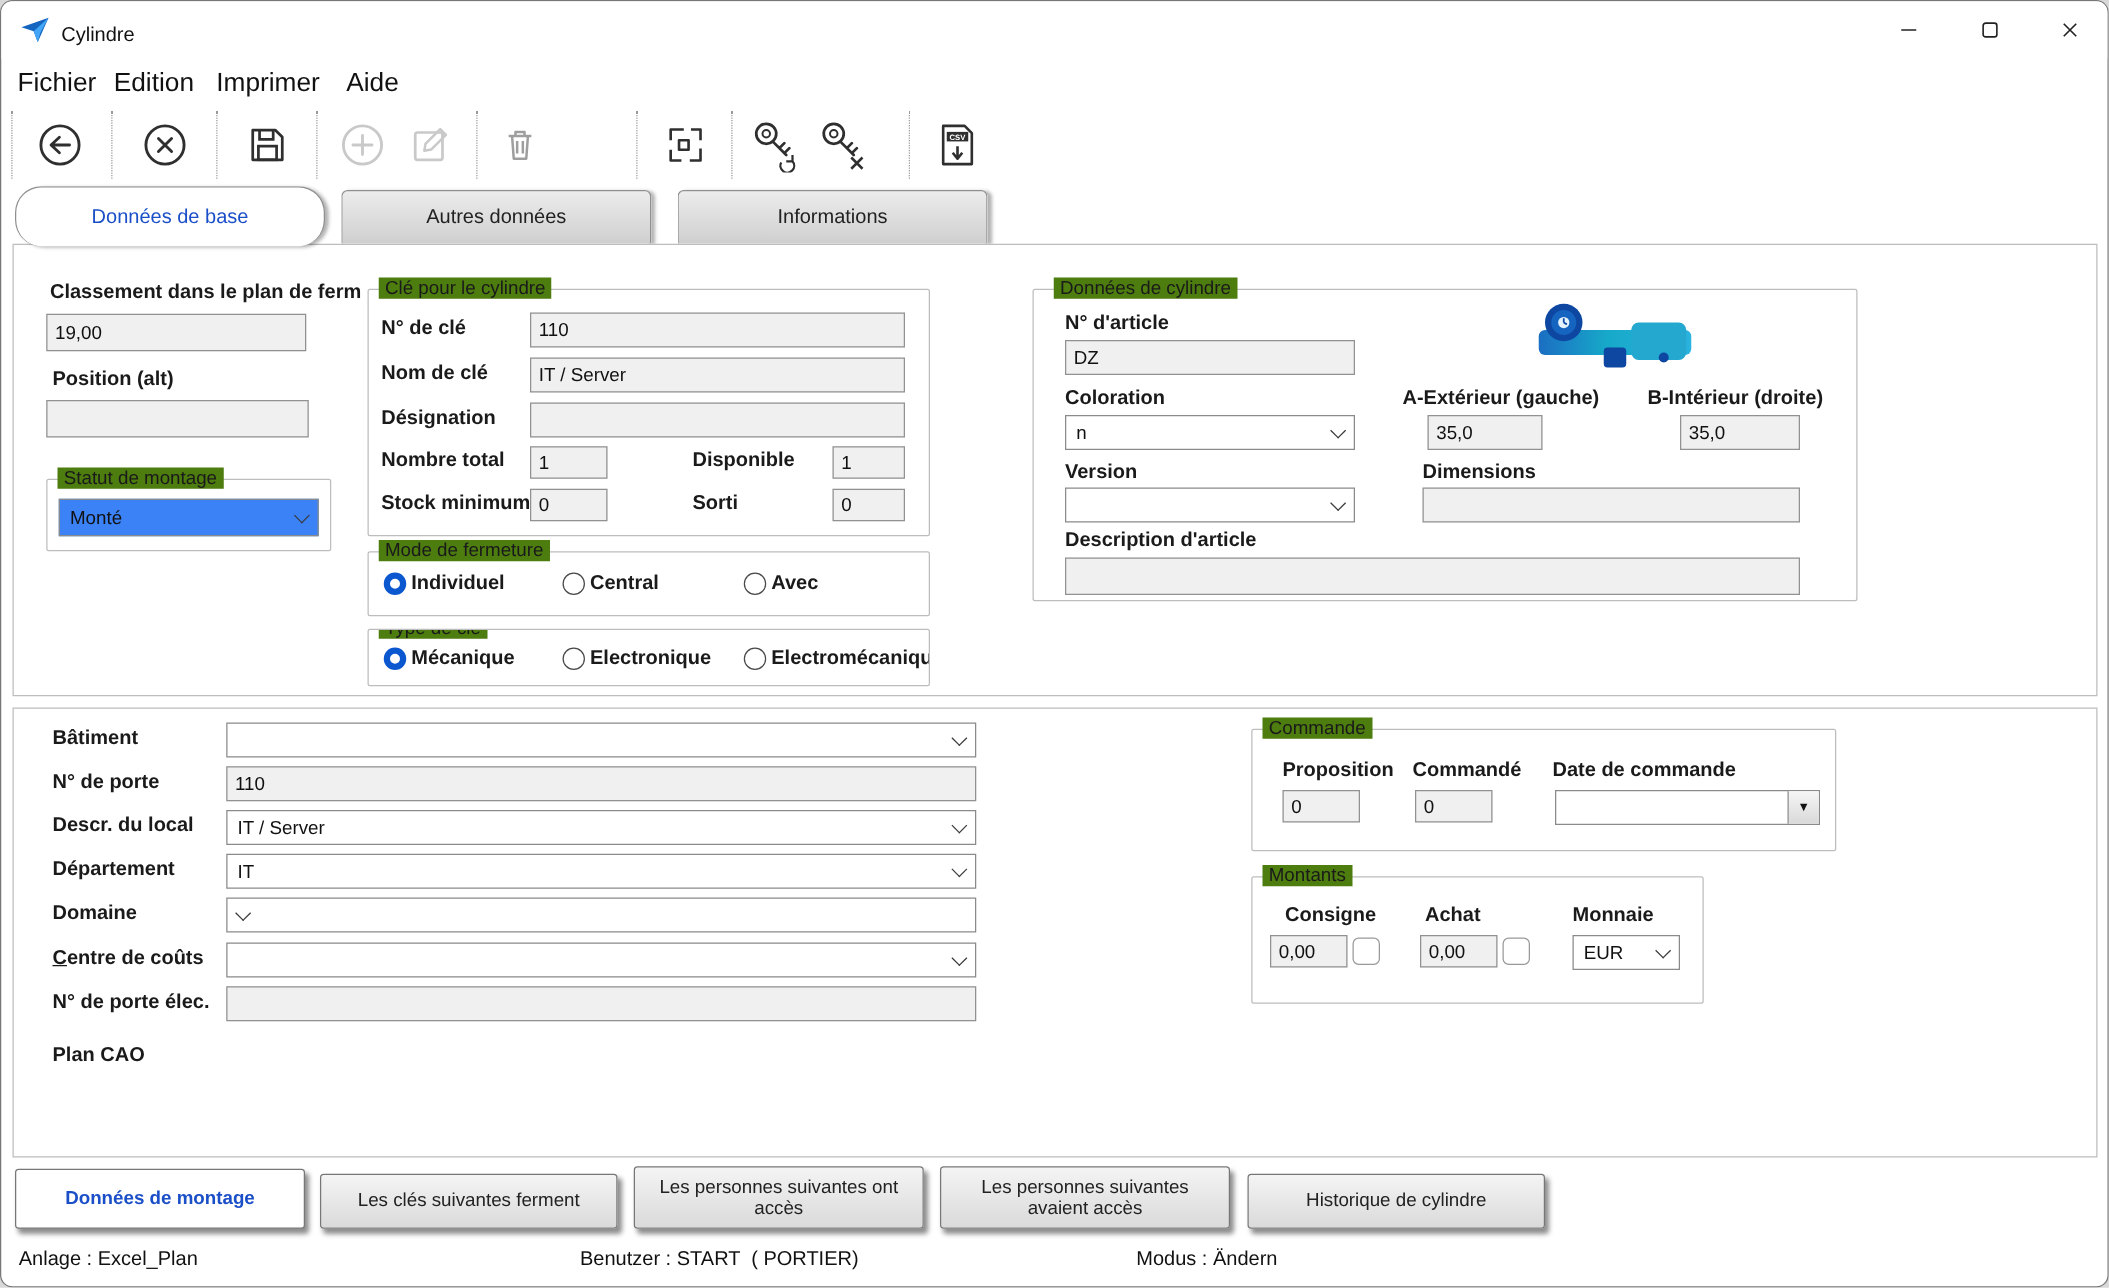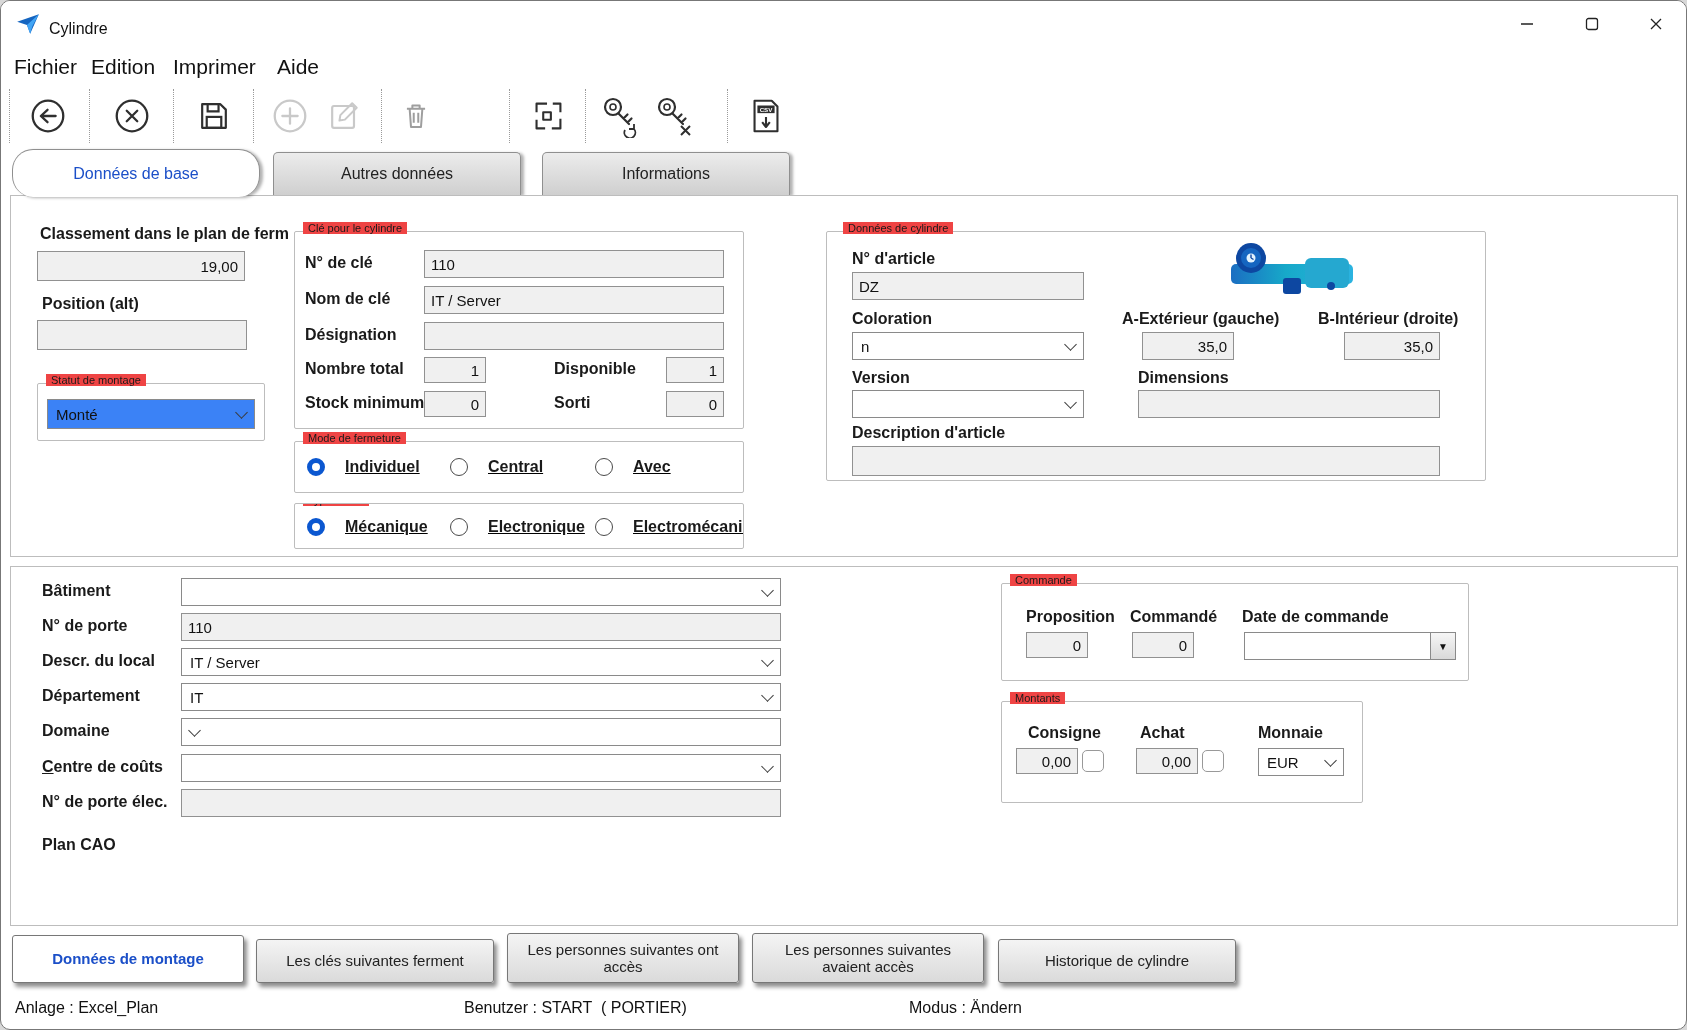--- a/index.html
+++ b/index.html
@@ -15,33 +15,33 @@
   .tsep{width:1px;height:54px;border-left:1px dotted #9a9a9a;flex:none;}
   .tab{position:absolute;display:flex;align-items:center;justify-content:center;font-size:16px;color:#222;
        background:linear-gradient(#ececec,#cfcfcf);border:1px solid #8f8f8f;border-bottom:none;
        border-radius:5px 5px 0 0;box-shadow:3px 1px 3px rgba(0,0,0,0.3);box-sizing:border-box;cursor:default;}
   .tab.active{background:#fff;color:#1b4fc8;z-index:4;border-radius:21px;}
   .panel{position:absolute;border:1px solid #bdbdbd;background:#fff;box-sizing:border-box;}
   .lbl{position:absolute;font-size:16px;font-weight:bold;color:#1a1a1a;white-space:nowrap;}
   .mnemo::first-letter{text-decoration:underline;}
   .field{position:absolute;background:#f0f0f0;border:1px solid #919191;font:15px "Liberation Sans",sans-serif;
          padding:0 6px;box-sizing:border-box;color:#111;}
-  .field.num{text-align:right;}
+  .field.num{}
   .combo{position:absolute;background:#fff;border:1px solid #8a8a8a;display:flex;align-items:center;
          padding:0 8px;box-sizing:border-box;cursor:default;}
   .combo.gray{background:#3b82f6;}
   .combo.nopr{padding-right:0;}
   .ctxt{flex:1;font-size:15px;color:#111;white-space:nowrap;overflow:hidden;}
   .chev{width:8px;height:8px;border-right:1.7px solid #3a3a3a;border-bottom:1.7px solid #3a3a3a;
         transform:rotate(45deg);margin-top:-3px;flex:none;}
   .dbtn{width:24px;align-self:stretch;background:linear-gradient(#f6f6f6,#d9d9d9);border-left:1px solid #8a8a8a;
         display:flex;align-items:center;justify-content:center;font-size:10px;color:#111;flex:none;}
   .groupbox{position:absolute;border:1px solid #bdbdbd;border-radius:2px;box-sizing:border-box;}
-  .legend{position:absolute;top:-10px;left:8px;background:#ef4444;padding:0 5px;font-size:11px;color:#1a1a1a;white-space:nowrap;}
-  .radio{position:absolute;display:flex;align-items:center;gap:20px;cursor:default;text-decoration:underline;}
+  .legend{position:absolute;top:-10px;left:8px;background:#4d7c0f;padding:0 5px;font-size:15px;color:#1a1a1a;white-space:nowrap;}
+  .radio{position:absolute;display:flex;align-items:center;gap:4px;cursor:default;}
   .rdot{width:18px;height:18px;border-radius:50%;border:1px solid #4a4a4a;background:#fff;box-sizing:border-box;flex:none;}
   .rdot.checked{border:5px solid #0b57d0;}
   .rlbl{font-size:16px;font-weight:bold;color:#1a1a1a;white-space:nowrap;}
   .btab{position:absolute;display:flex;align-items:center;justify-content:center;text-align:center;
         font-size:15px;line-height:1.15;color:#222;background:linear-gradient(#f4f4f4,#dadada);
         border:1px solid #777;border-radius:3px;box-shadow:3px 4px 4px rgba(0,0,0,0.45);
         box-sizing:border-box;padding:2px 8px;cursor:default;}
   .btab.active{background:#fff;color:#1b4fc8;z-index:4;font-weight:bold;}
   .status{position:absolute;font-size:16px;color:#111;white-space:pre;}
   .minibtn{position:absolute;background:#fff;border:1px solid #999;border-radius:5px;box-sizing:border-box;cursor:default;}

